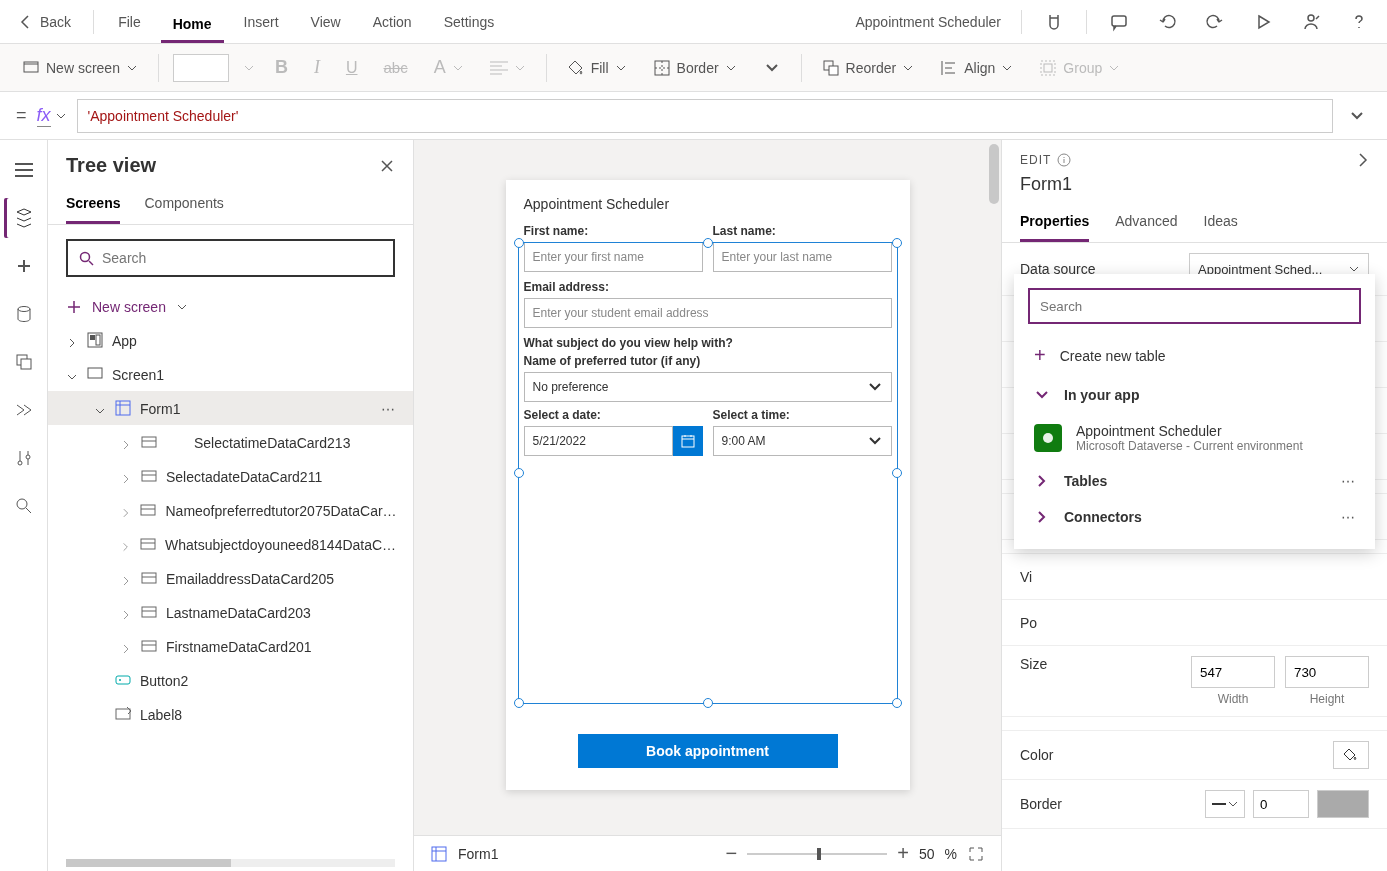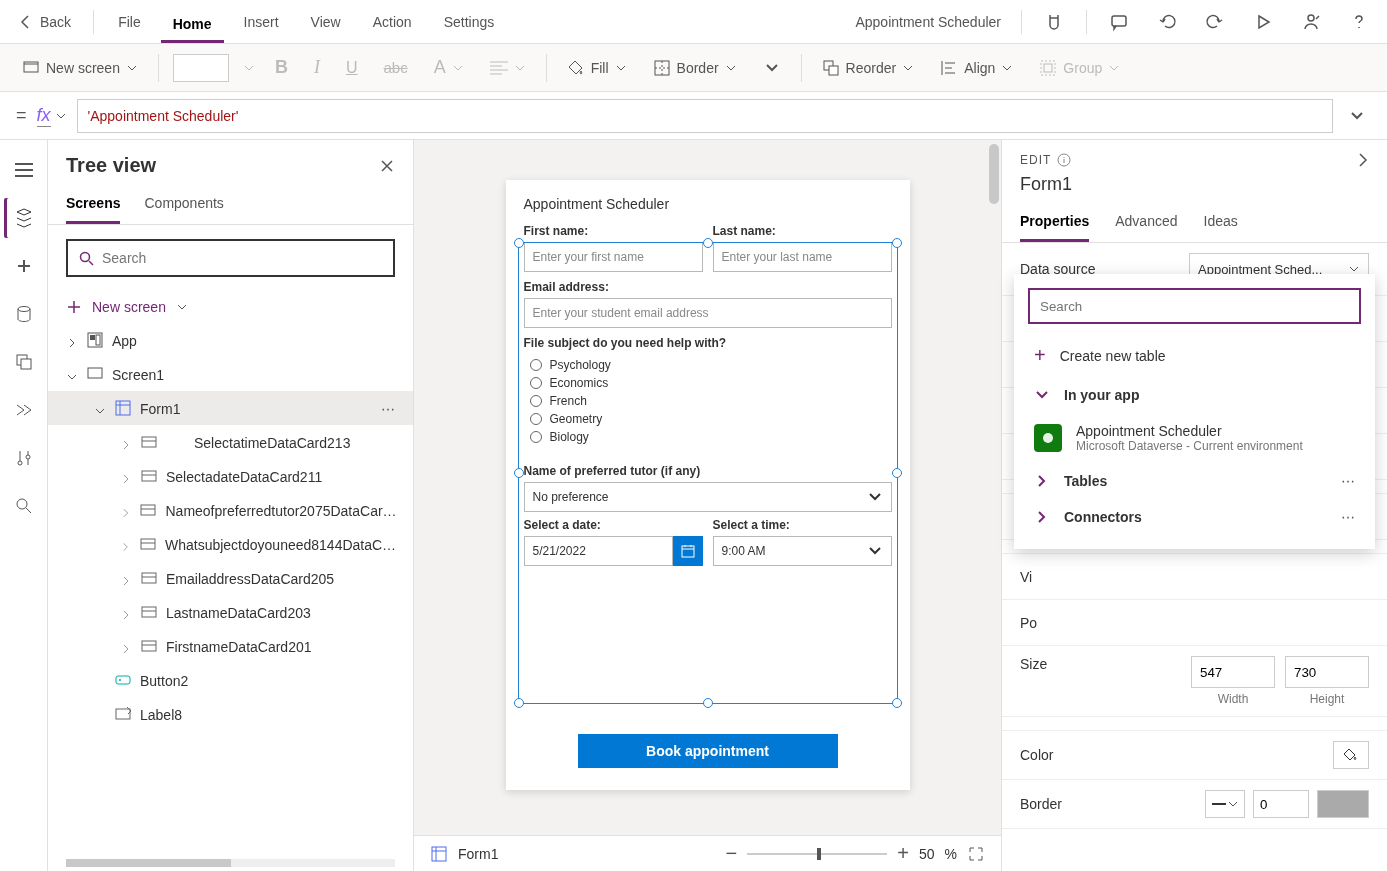--- a/index.html
+++ b/index.html
@@ -550,43 +550,21 @@
             </div>
             <div class="col">
               <span class="flabel">Last name:</span>
               <div class="finput">Enter your last name</div>
             </div>
           </div>
           <div style="margin-bottom:8px;">
             <span class="flabel">Email address:</span>
             <div class="finput">Enter your student email address</div>
           </div>
-          <span class="flabel">File subject do you need help with?</span>
-          <div class="radios" id="radios">
-              <div class="radio-row">
-                <span class="radio-circle"></span>
-                <span>Psychology</span>
-              </div>
-              <div class="radio-row">
-                <span class="radio-circle"></span>
-                <span>Economics</span>
-              </div>
-              <div class="radio-row">
-                <span class="radio-circle"></span>
-                <span>French</span>
-              </div>
-              <div class="radio-row">
-                <span class="radio-circle"></span>
-                <span>Geometry</span>
-              </div>
-              <div class="radio-row">
-                <span class="radio-circle"></span>
-                <span>Biology</span>
-              </div>
-            </div>
+          <span class="flabel">What subject do you view help with?</span>
           <span class="flabel">Name of preferred tutor (if any)</span>
           <div class="finput dropdown" style="color:#333;">
             <span>No preference</span>
             <svg class="chev" width="16" height="16" viewBox="0 0 16 16">
                 <path d="M3 5l5 5 5-5" stroke="#333" stroke-width="2" fill="none"></path>
               </svg>
           </div>
           <div class="date-row">
             <div style="flex:1;">
               <span class="flabel">Select a date:</span>

